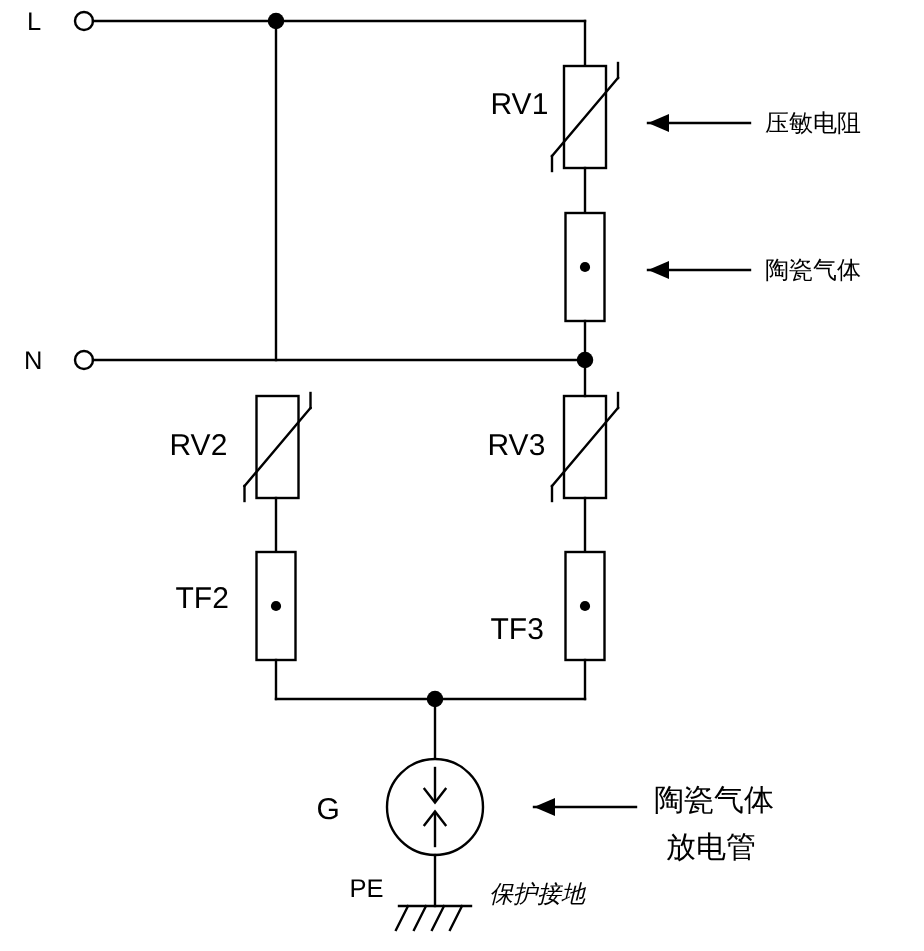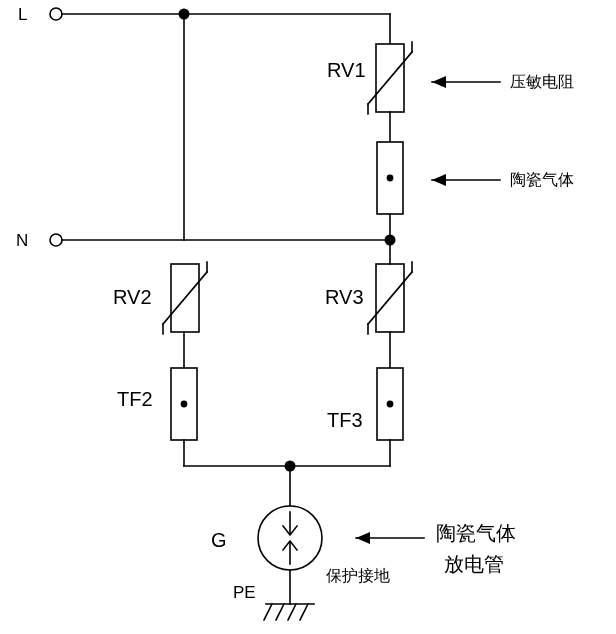--- a/index.html
+++ b/index.html
@@ -158,15 +158,15 @@
   <div class="lbl lbl-comp" style="left:113px; top:287px;">RV2</div>
   <div class="lbl lbl-comp" style="left:325px; top:287px;text-align:right;">RV3</div>
   <div class="lbl lbl-comp" style="left:117px; top:389px;">TF2</div>
   <div class="lbl lbl-comp" style="left:327px; top:410px;">TF3</div>
   <div class="lbl lbl-comp" style="left:211px; top:530px;">G</div>
 
   <div class="lbl lbl-cn" style="left:510px; top:74px;text-align:center;">压敏电阻</div>
   <div class="lbl lbl-cn" style="left:510px; top:172px;">陶瓷气体</div>
   <div class="lbl lbl-cn2" style="left:436px; top:518px;">陶瓷气体</div>
   <div class="lbl lbl-cn2" style="left:444px; top:549px;text-align:right;">放电管</div>
-  <div class="lbl lbl-cn" style="left:326px; top:568px;">保护接地</div>
+  <div class="lbl lbl-cn" style="left:326px; top:588px;font-style:italic;">保护接地</div>
 
 </div>
 
 </body></html>

